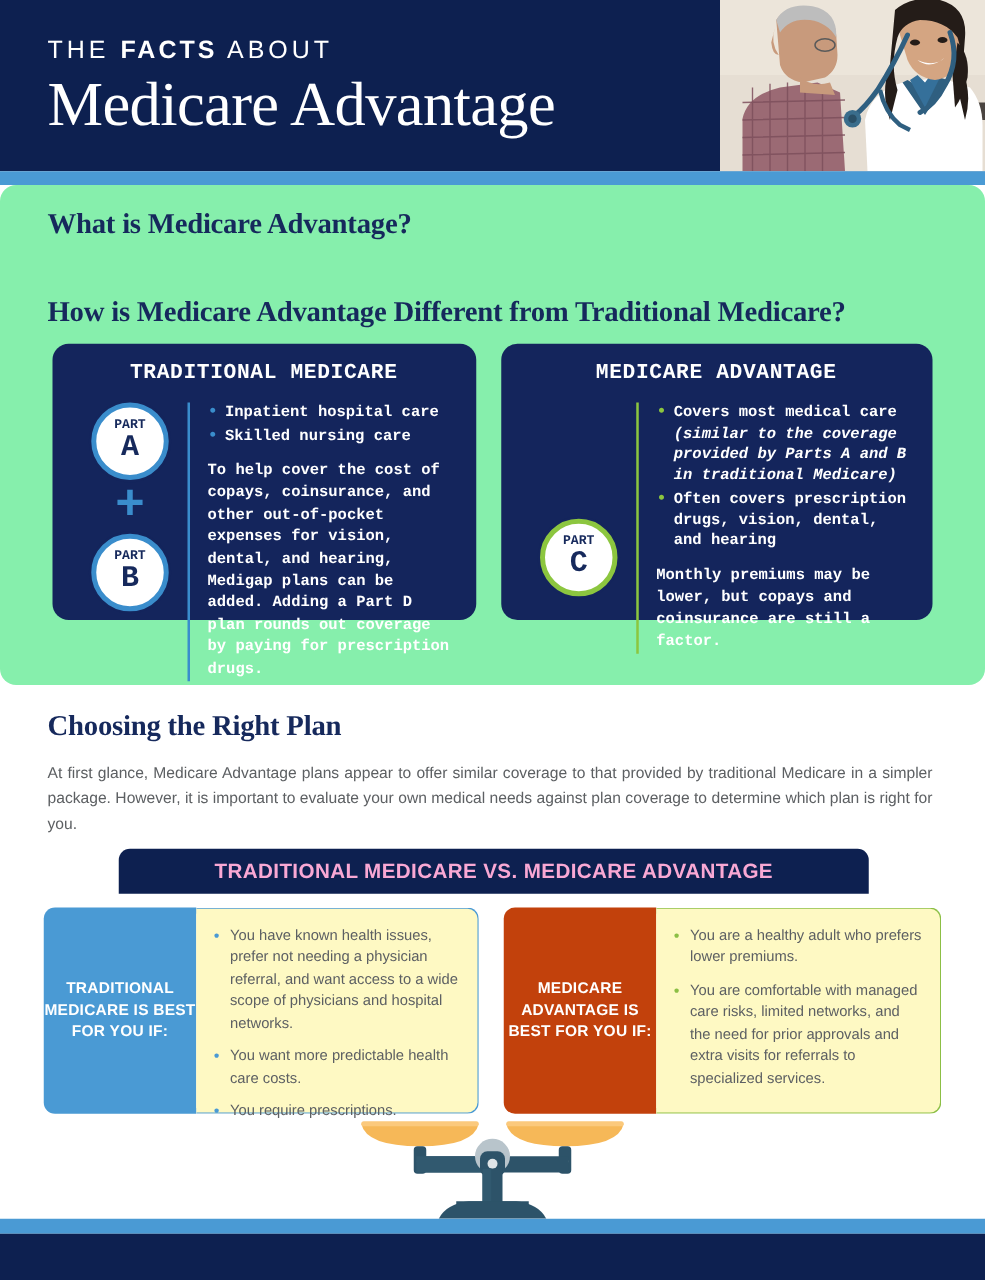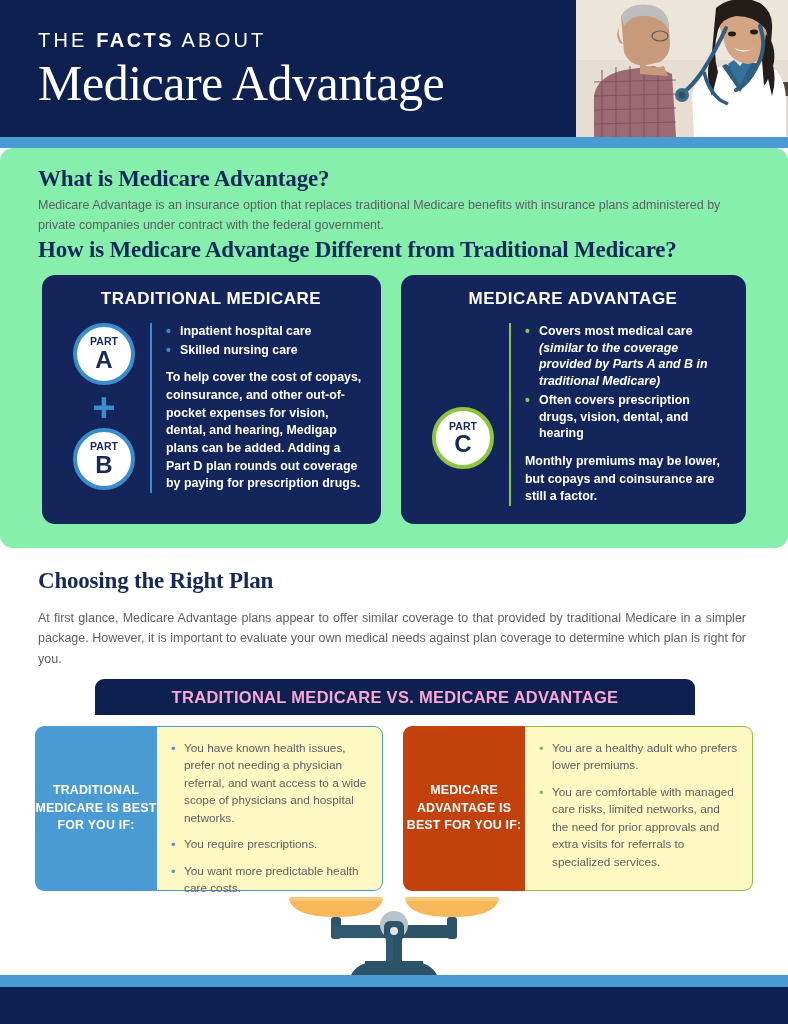--- a/index.html
+++ b/index.html
@@ -53,22 +53,23 @@
     font-size:12.5px; color:#5d6063; line-height:1.62;
   }
   .sec-intro { position:absolute; left:38px; top:18px; width:700px; }
   .sec-intro .body-text { margin-top:3px; }
   .h2-compare { position:absolute; left:38px; top:89px; }
 
   
   .cards { position:absolute; left:42px; top:127px; display:flex; gap:20px; }
   .card {
     background:#14255c; border-radius:13px;
-    width:339px; height:249px; position:relative;
+    width:339px; height:221px; position:relative;
     padding:14px 17px 0 16px;
+    font-family:Liberation Mono, monospace;
   }
   .card.adv { width:345px; }
   .card-title {
     text-align:center; color:#ffffff; font-size:17px;
     font-weight:bold; letter-spacing:0.5px;
   }
   .card-body { display:flex; margin-top:14px; }
 
   .parts-col { width:92px; flex:0 0 92px; display:flex;
     flex-direction:column; align-items:center; }
@@ -205,21 +206,20 @@
       <path d="M128 72 Q132 90 144 100 L152 104" fill="none" stroke="#2f5f80" stroke-width="3.5"></path>
     </svg>
   </div>
 </div>
 <div class="header-blue-bar"></div>
 
 <div class="gray-section">
 
   <div class="sec-intro">
     <div class="h2">What is Medicare Advantage?</div>
-    <div class="body-text">Medicare Advantage is an insurance option that replaces traditional Medicare benefits with insurance plans administered by private companies under contract with the federal government.</div>
   </div>
 
   <div class="h2 h2-compare">How is Medicare Advantage Different from Traditional Medicare?</div>
 
   <div class="cards">
 
     <div class="card trad">
       <div class="card-title">TRADITIONAL MEDICARE</div>
       <div class="card-body">
         <div class="parts-col">
@@ -276,22 +276,22 @@
     <span>TRADITIONAL MEDICARE VS. MEDICARE ADVANTAGE</span>
   </div>
 
   <div class="compare-row">
 
     <div class="panel blue">
       <div class="panel-label">TRADITIONAL MEDICARE IS BEST FOR YOU IF:</div>
       <div class="panel-content">
         <ul>
           <li>You have known health issues, prefer not needing a physician referral, and want access to a wide scope of physicians and hospital networks.</li>
+          <li>You want more predictable health care costs.</li>
           <li>You require prescriptions.</li>
-          <li>You want more predictable health care costs.</li>
         </ul>
       </div>
     </div>
 
     <div class="panel green">
       <div class="panel-label">MEDICARE ADVANTAGE IS BEST FOR YOU IF:</div>
       <div class="panel-content">
         <ul>
           <li>You are a healthy adult who prefers lower premiums.</li>
           <li>You are comfortable with managed care risks, limited networks, and the need for prior approvals and extra visits for referrals to specialized services.</li>

